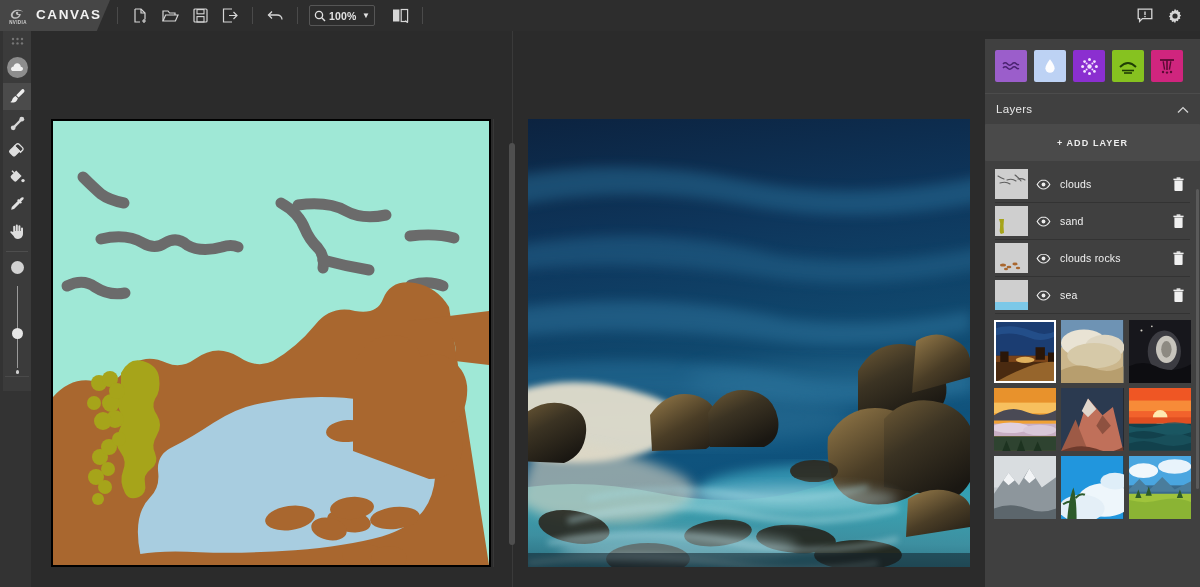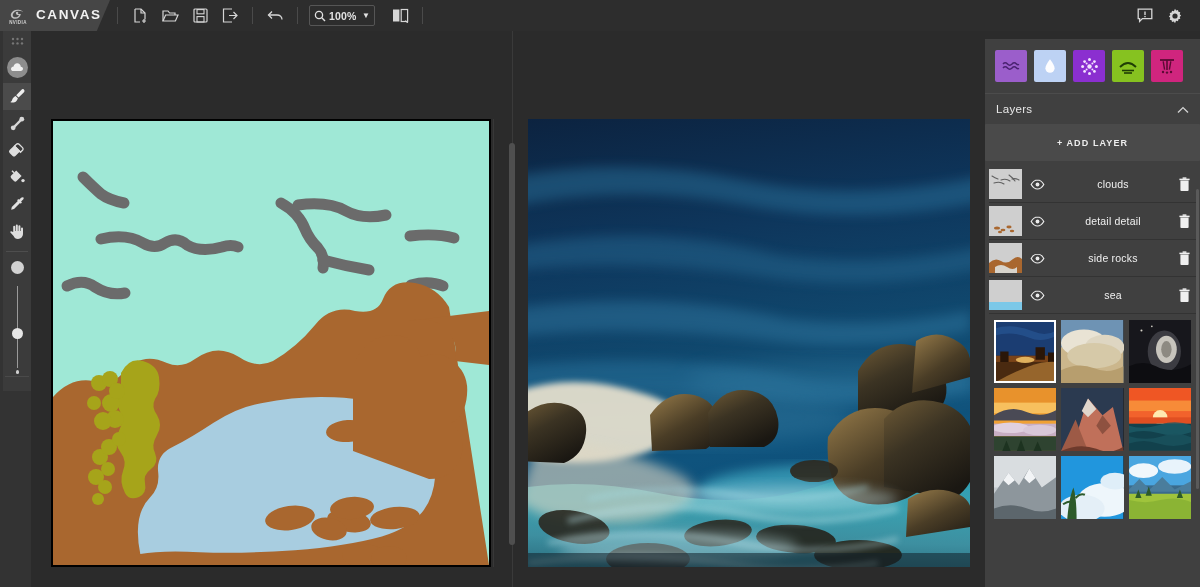--- a/index.html
+++ b/index.html
@@ -82,21 +82,21 @@
     cursor:pointer; }
   .sectitle { font-size:11.5px; color:#e8e8e8; letter-spacing:.3px; }
   .chev { margin-left:auto; }
 
   #addlayer { margin:1px 0 5px; height:37px; background:#4a4a4a;
     display:flex; align-items:center; justify-content:center; cursor:pointer;
     border-radius:1px; }
   #addlayertxt { font-size:9px; color:#ededed; letter-spacing:1.1px;
     font-weight:bold; }
 
-  #layerlist { padding:0 4px;text-align:center; }
+  #layerlist { padding:0 10px; }
   .lrow { height:37px; display:flex; align-items:center; cursor:pointer;
     border-bottom:1px solid #333; }
   .lrow.active { background:#8a8a8a; }
   .lthumb { width:33px; height:30px; flex:0 0 33px; position:relative;
     overflow:hidden; background:#cfcfcf; margin-right:7px; }
   .leye { width:17px; flex:0 0 17px; display:flex; align-items:center;
     justify-content:center; cursor:pointer; }
   .lname { font-size:10.5px; color:#f0f0f0; margin-left:8px; flex:1 1 auto;
     letter-spacing:.2px; }
   .ltrash { width:24px; flex:0 0 24px; display:flex; align-items:center;
@@ -550,73 +550,72 @@
       <div class="lname">clouds</div>
       <div class="ltrash">
         <svg width="13" height="15" viewBox="0 0 13 15">
             <path d="M1.4 2.4h10.2" stroke="#f0f0f0" stroke-width="1.5"></path>
             <path d="M4.6 1.1h3.8" stroke="#f0f0f0" stroke-width="1.5"></path>
             <path d="M2.4 3.6h8.2v9.4a1 1 0 01-1 1H3.4a1 1 0 01-1-1z" fill="#f0f0f0"></path>
           </svg>
       </div>
     </div>
 
+    <div class="lrow">
+      <div class="lthumb">
+        <svg width="33" height="30" viewBox="0 0 33 30">
+            <rect width="33" height="30" fill="#cfcfcf"></rect>
+          <path d="M4 13 q2 4 1 9 q-1 4 1 6 l3 -1 q-1 -7 0 -14 Z" fill="#a6a41a"></path>
+          </svg>
+      </div>
+      <div class="leye">
+        <svg width="15" height="11" viewBox="0 0 15 11">
+            <path d="M7.5 1C3.8 1 1.2 5.5 1.2 5.5S3.8 10 7.5 10s6.3-4.5 6.3-4.5S11.2 1 7.5 1z" fill="none" stroke="#ececec" stroke-width="1.2"></path>
+            <circle cx="7.5" cy="5.5" r="1.9" fill="#ececec"></circle>
+          </svg>
+      </div>
+      <div class="lname">sand</div>
+      <div class="ltrash">
+        <svg width="13" height="15" viewBox="0 0 13 15">
+            <path d="M1.4 2.4h10.2" stroke="#f0f0f0" stroke-width="1.5"></path>
+            <path d="M4.6 1.1h3.8" stroke="#f0f0f0" stroke-width="1.5"></path>
+            <path d="M2.4 3.6h8.2v9.4a1 1 0 01-1 1H3.4a1 1 0 01-1-1z" fill="#f0f0f0"></path>
+          </svg>
+      </div>
+    </div>
 
     <div class="lrow">
       <div class="lthumb">
         <svg width="33" height="30" viewBox="0 0 33 30">
             <rect width="33" height="30" fill="#cfcfcf"></rect>
           <g fill="#a9672f">
               <ellipse cx="8" cy="22" rx="3" ry="1.6"></ellipse>
               <ellipse cx="14" cy="24" rx="2.4" ry="1.3"></ellipse>
           <ellipse cx="20" cy="21" rx="2.6" ry="1.4"></ellipse>
               <ellipse cx="11" cy="26" rx="2" ry="1.2"></ellipse>
           <ellipse cx="23" cy="25" rx="2.2" ry="1.2"></ellipse>
             </g>
           </svg>
       </div>
       <div class="leye">
         <svg width="15" height="11" viewBox="0 0 15 11">
             <path d="M7.5 1C3.8 1 1.2 5.5 1.2 5.5S3.8 10 7.5 10s6.3-4.5 6.3-4.5S11.2 1 7.5 1z" fill="none" stroke="#ececec" stroke-width="1.2"></path>
             <circle cx="7.5" cy="5.5" r="1.9" fill="#ececec"></circle>
           </svg>
       </div>
-      <div class="lname">detail detail</div>
+      <div class="lname">clouds rocks</div>
       <div class="ltrash">
         <svg width="13" height="15" viewBox="0 0 13 15">
             <path d="M1.4 2.4h10.2" stroke="#f0f0f0" stroke-width="1.5"></path>
             <path d="M4.6 1.1h3.8" stroke="#f0f0f0" stroke-width="1.5"></path>
             <path d="M2.4 3.6h8.2v9.4a1 1 0 01-1 1H3.4a1 1 0 01-1-1z" fill="#f0f0f0"></path>
           </svg>
       </div>
     </div>
 
-    <div class="lrow">
-      <div class="lthumb">
-        <svg width="33" height="30" viewBox="0 0 33 30">
-            <rect width="33" height="30" fill="#cfcfcf"></rect>
-          <path d="M0 20 q6 -6 12 -2 q6 4 12 -2 q5 -4 9 0 V30 H0 Z" fill="#a9672f"></path>
-          <path d="M6 24 q6 -4 12 0 q6 4 10 0 v6 H6 Z" fill="#d8d4cc"></path>
-          </svg>
-      </div>
-      <div class="leye">
-        <svg width="15" height="11" viewBox="0 0 15 11">
-            <path d="M7.5 1C3.8 1 1.2 5.5 1.2 5.5S3.8 10 7.5 10s6.3-4.5 6.3-4.5S11.2 1 7.5 1z" fill="none" stroke="#ececec" stroke-width="1.2"></path>
-            <circle cx="7.5" cy="5.5" r="1.9" fill="#ececec"></circle>
-          </svg>
-      </div>
-      <div class="lname">side rocks</div>
-      <div class="ltrash">
-        <svg width="13" height="15" viewBox="0 0 13 15">
-            <path d="M1.4 2.4h10.2" stroke="#f0f0f0" stroke-width="1.5"></path>
-            <path d="M4.6 1.1h3.8" stroke="#f0f0f0" stroke-width="1.5"></path>
-            <path d="M2.4 3.6h8.2v9.4a1 1 0 01-1 1H3.4a1 1 0 01-1-1z" fill="#f0f0f0"></path>
-          </svg>
-      </div>
-    </div>
 
     <div class="lrow">
       <div class="lthumb">
         <svg width="33" height="30" viewBox="0 0 33 30">
             <rect width="33" height="30" fill="#cfcfcf"></rect>
           <rect y="22" width="33" height="8" fill="#7cc8e8"></rect>
           </svg>
       </div>
       <div class="leye">
         <svg width="15" height="11" viewBox="0 0 15 11">

